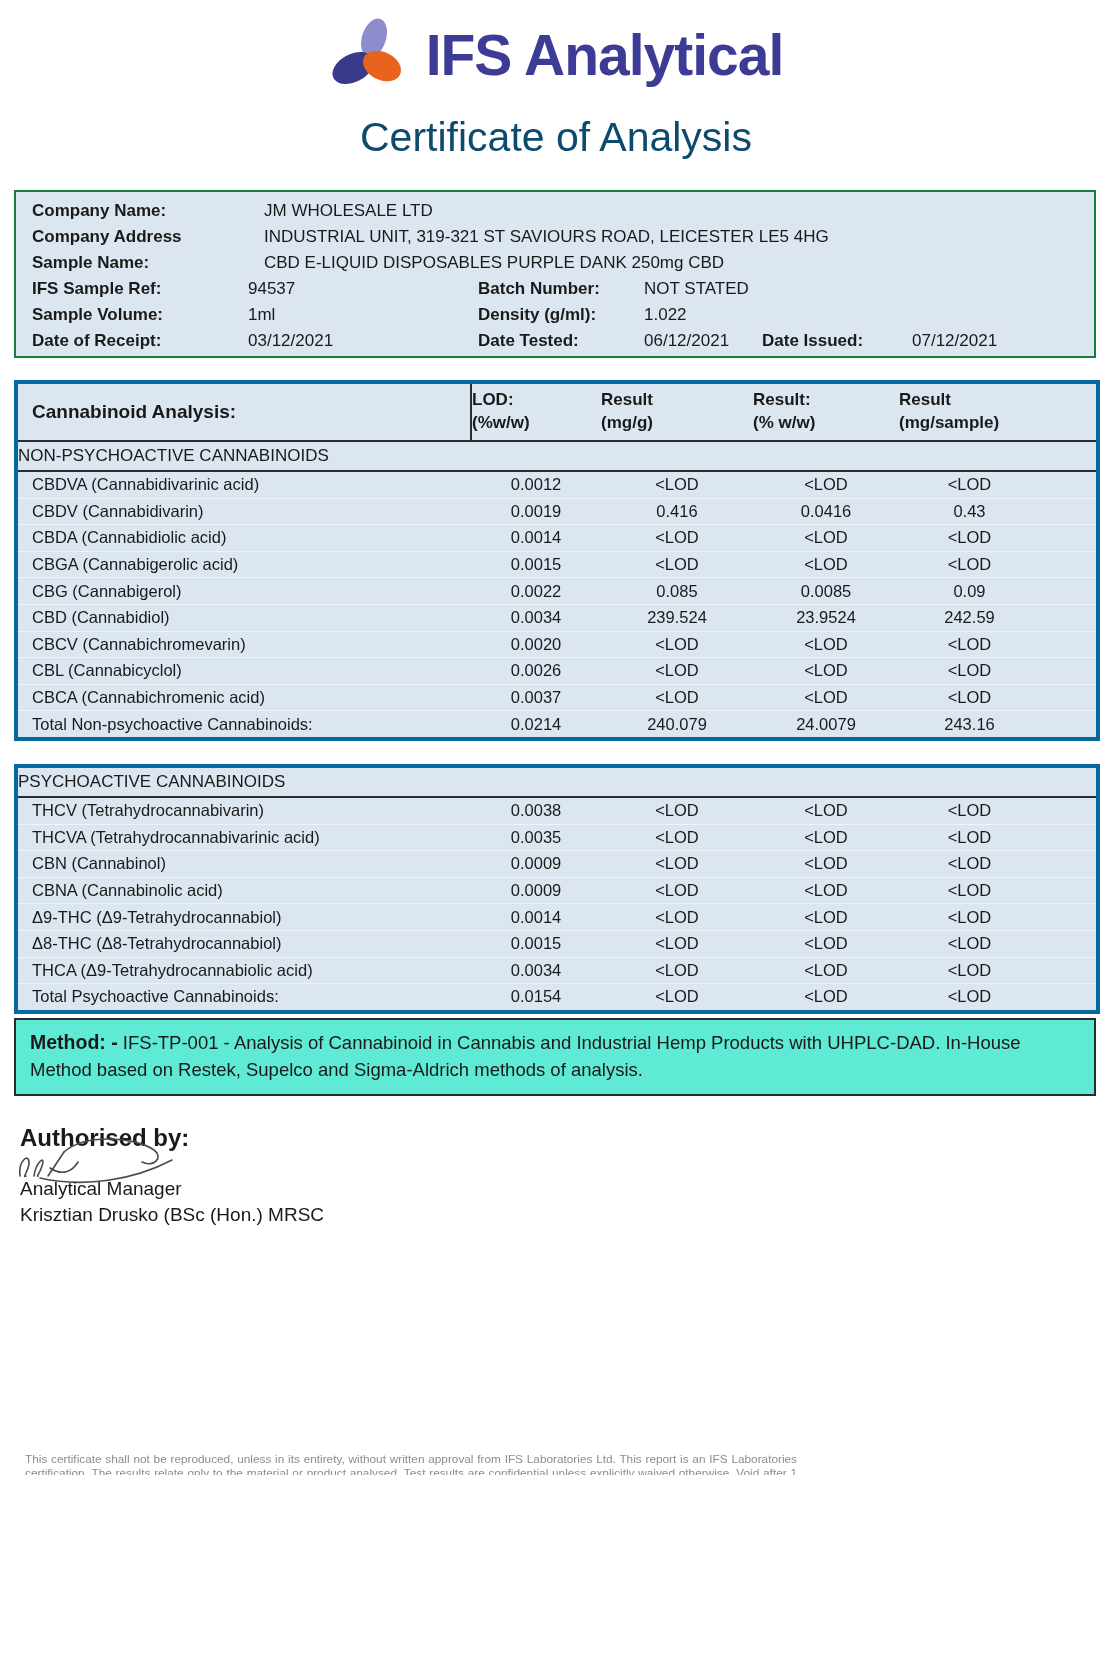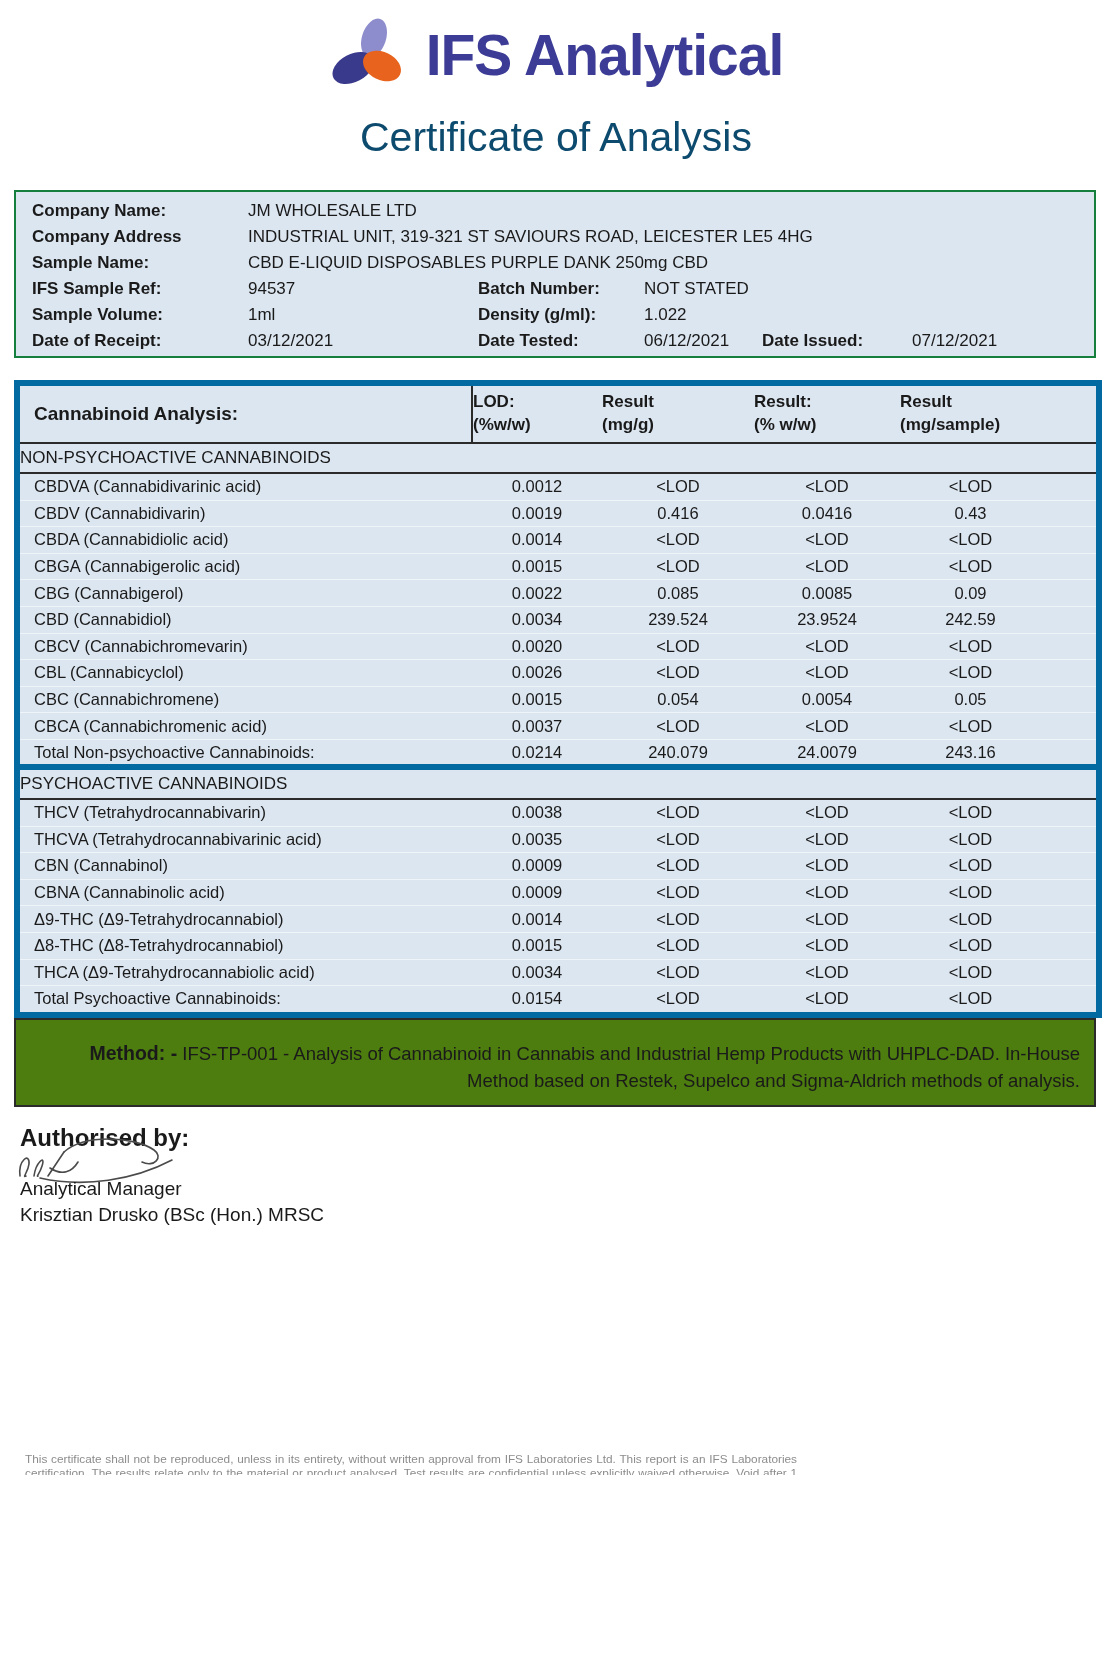--- a/index.html
+++ b/index.html
@@ -13,43 +13,43 @@
   .doc-title{position:absolute;top:114px;left:0;width:100%;text-align:center;
              font-size:41px;color:#0c4a6e;}
 
   
   .info{position:absolute;left:14px;top:190px;width:1082px;height:168px;
         background:#dce6f1;border:2px solid #15803d;box-sizing:border-box;
         padding-top:6px;font-size:17px;}
   .info-row{display:grid;grid-template-columns:216px 230px 166px 118px 150px 1fr;
             padding-left:16px;line-height:26px;}
   .lbl{font-weight:bold;}
-  .span-rest{grid-column:2/7;}
+  .span-rest{grid-column:2/7;margin-left:16px;}
 
   
   table.analysis{position:absolute;left:14px;width:1082px;border-collapse:collapse;
-        background:#dce6f1;border:6px solid #0369a1;font-size:16.5px;table-layout:fixed;}
+        background:#dce6f1;border:4px solid #0369a1;font-size:16.5px;table-layout:fixed;}
   .t1{top:380px;} .t2{top:764px;}
   table.analysis th,table.analysis td{padding:0;font-weight:normal;}
   .head-row th{border-bottom:2px solid #2b2b2b;height:56px;vertical-align:middle;}
   .t-title{text-align:left;padding-left:14px!important;font-size:19px;font-weight:bold!important;
            border-right:2px solid #2b2b2b;}
   .t-col{text-align:left;font-weight:bold!important;font-size:17px;line-height:1.35;}
   .section-row td{font-weight:bold;font-size:17px;padding-left:14px;height:28px;
                   border-bottom:2px solid #2b2b2b;}
   .data-row td,.total-row td{height:25.6px;}
   .data-row td{border-bottom:1px solid rgba(255,255,255,0.55);}
   .c-name{text-align:left;padding-left:14px!important;}
   .c-num{text-align:center;}
   .total-row td{font-weight:bold;}
 
   
-  .method{position:absolute;left:14px;top:1018px;width:1082px;background:#4d7c0f;
-          border:2px solid #2b2b2b;box-sizing:border-box;padding:19px 14px 10px;
-          font-size:18.5px;line-height:1.45;text-align:right;}
+  .method{position:absolute;left:14px;top:1018px;width:1082px;background:#5eead4;
+          border:2px solid #2b2b2b;box-sizing:border-box;padding:8px 14px 10px;
+          font-size:18.5px;line-height:1.45;}
   .method .m-label{font-weight:bold;font-size:19.5px;}
 
   
   .auth-heading{position:absolute;left:20px;top:1124px;font-size:24px;font-weight:bold;}
   .signature{position:absolute;left:14px;top:1132px;}
   .auth-role{position:absolute;left:20px;top:1178px;font-size:19px;}
   .auth-name{position:absolute;left:20px;top:1204px;font-size:19px;}
 
   
   .disclaimer{position:absolute;left:25px;top:1452px;width:772px;font-size:11.8px;
@@ -213,28 +213,20 @@
 
   <tr class="data-row">
     <td class="c-name">CBL (Cannabicyclol)</td>
     <td class="c-num">0.0026</td>
     <td class="c-num">&lt;LOD</td>
     <td class="c-num">&lt;LOD</td>
     <td class="c-num">&lt;LOD</td>
     <td class="c-spacer"></td>
   </tr>
 
-  <tr class="data-row">
-    <td class="c-name">CBC (Cannabichromene)</td>
-    <td class="c-num">0.0015</td>
-    <td class="c-num">0.054</td>
-    <td class="c-num">0.0054</td>
-    <td class="c-num">0.05</td>
-    <td class="c-spacer"></td>
-  </tr>
 
   <tr class="data-row">
     <td class="c-name">CBCA (Cannabichromenic acid)</td>
     <td class="c-num">0.0037</td>
     <td class="c-num">&lt;LOD</td>
     <td class="c-num">&lt;LOD</td>
     <td class="c-num">&lt;LOD</td>
     <td class="c-spacer"></td>
   </tr>
 </tbody>

